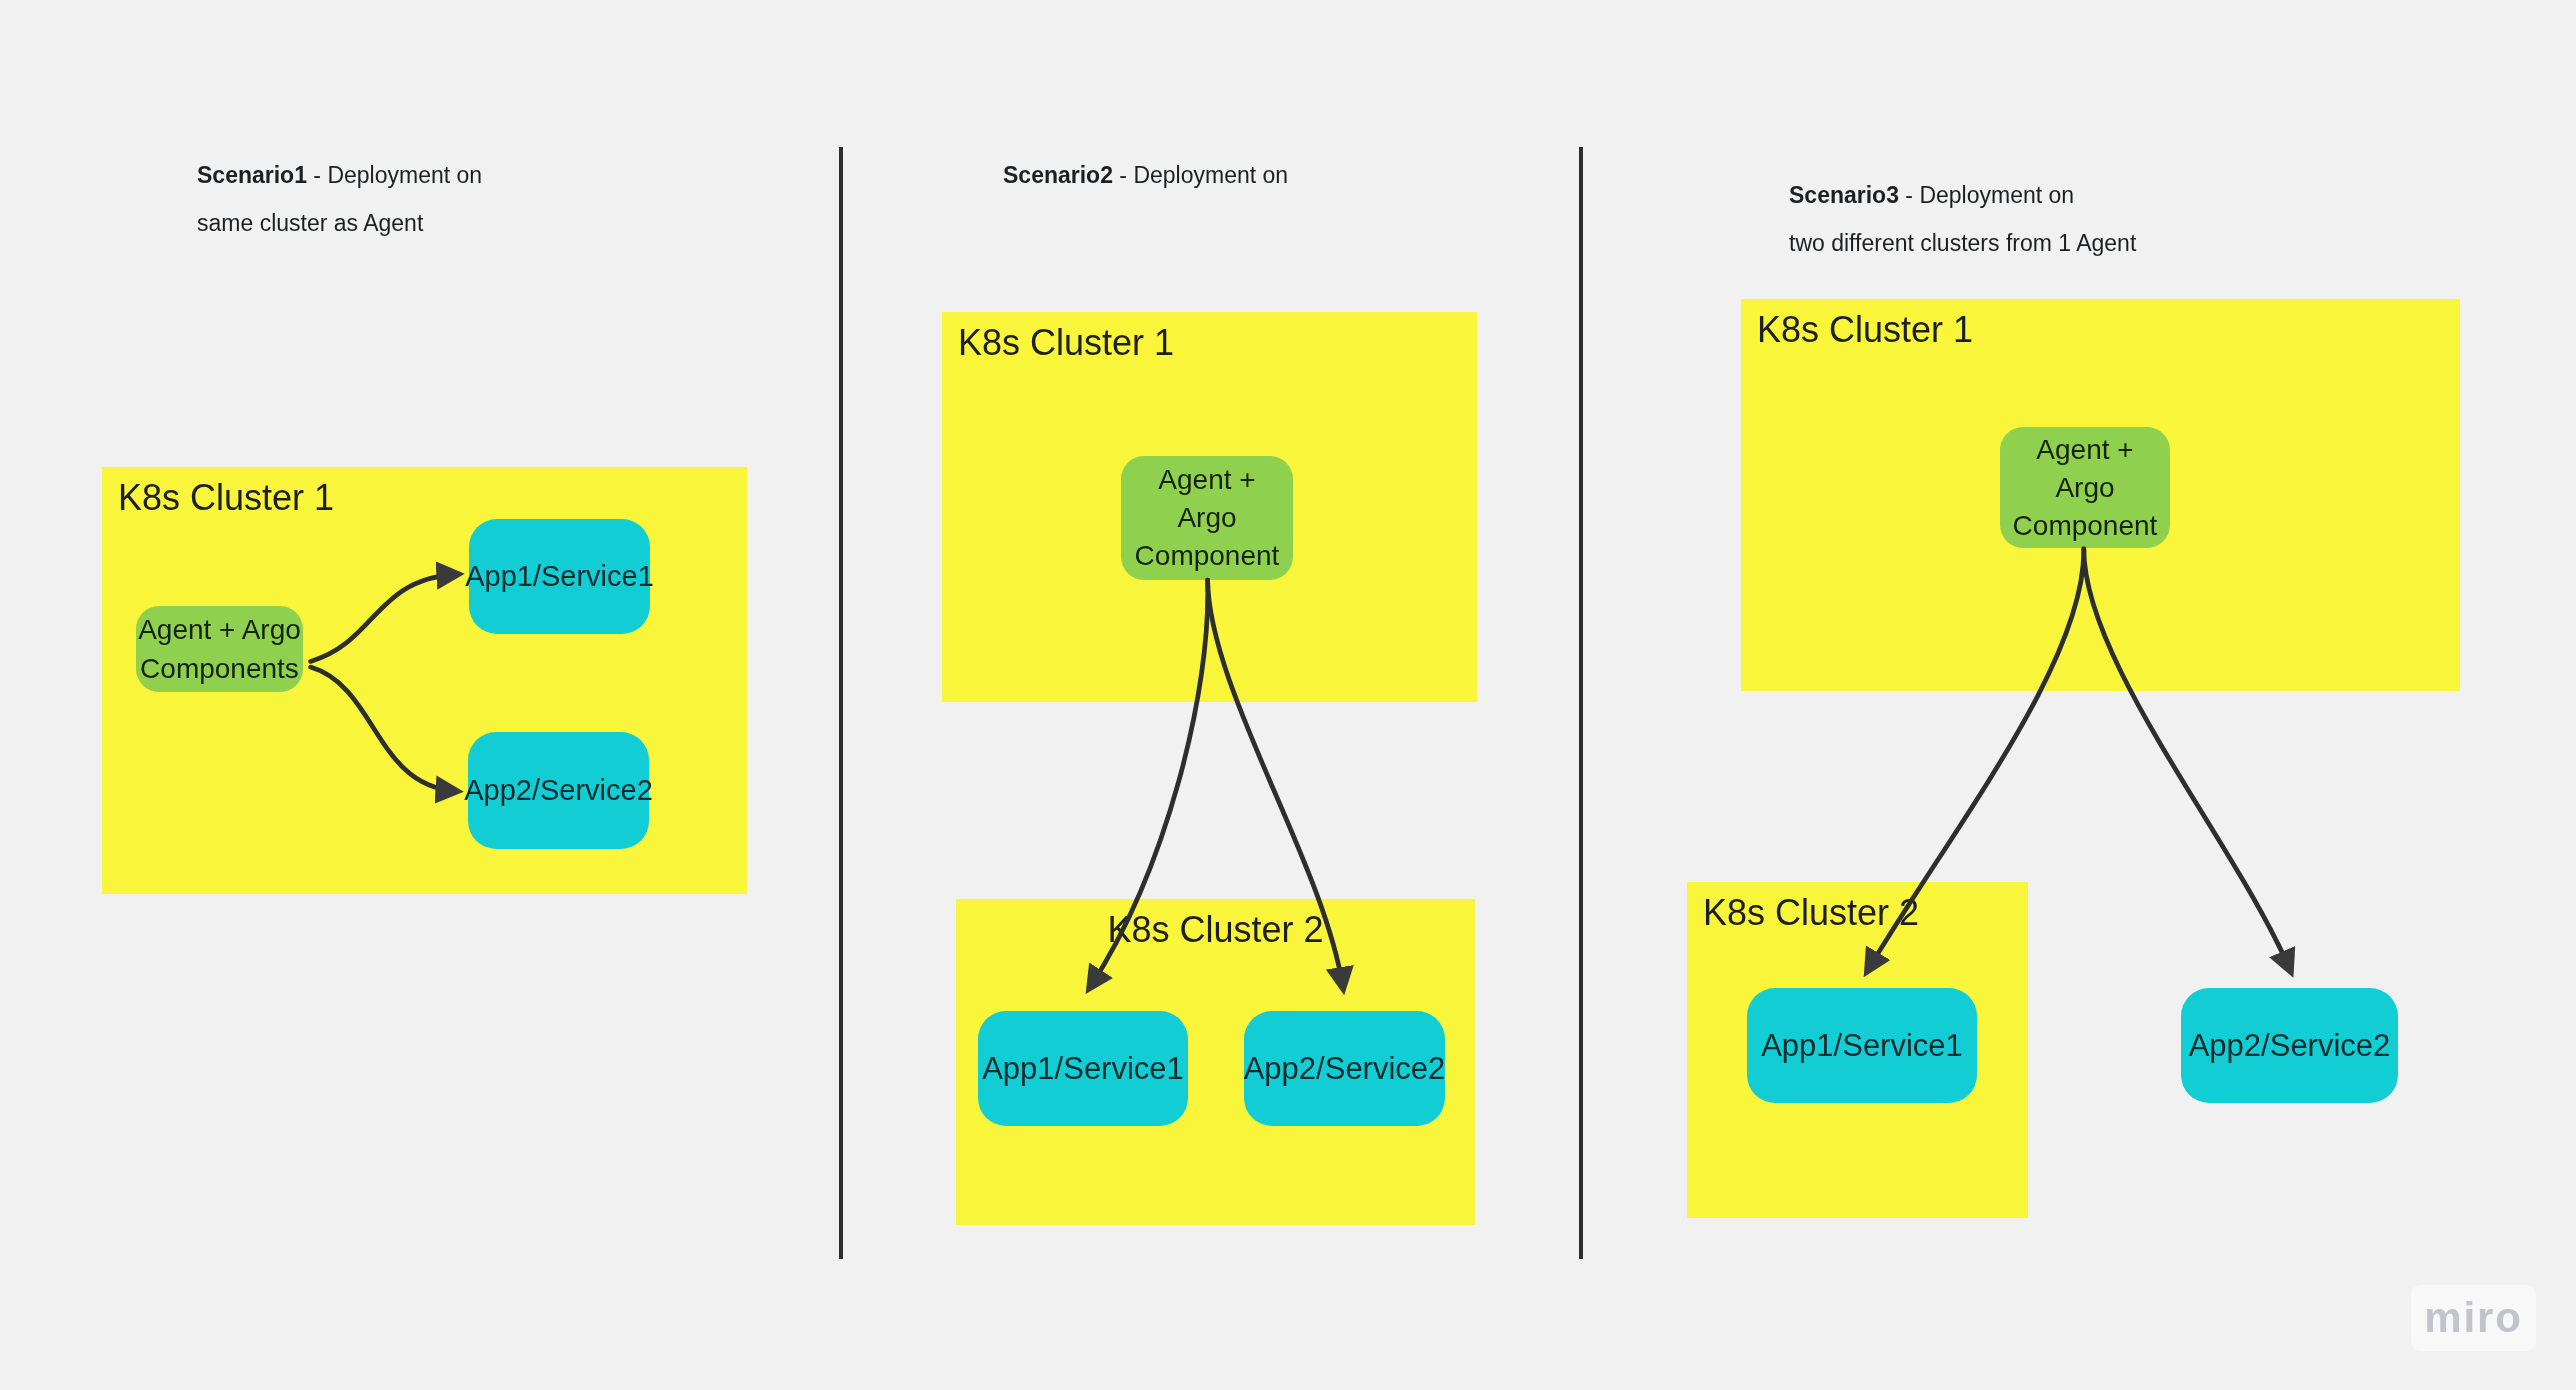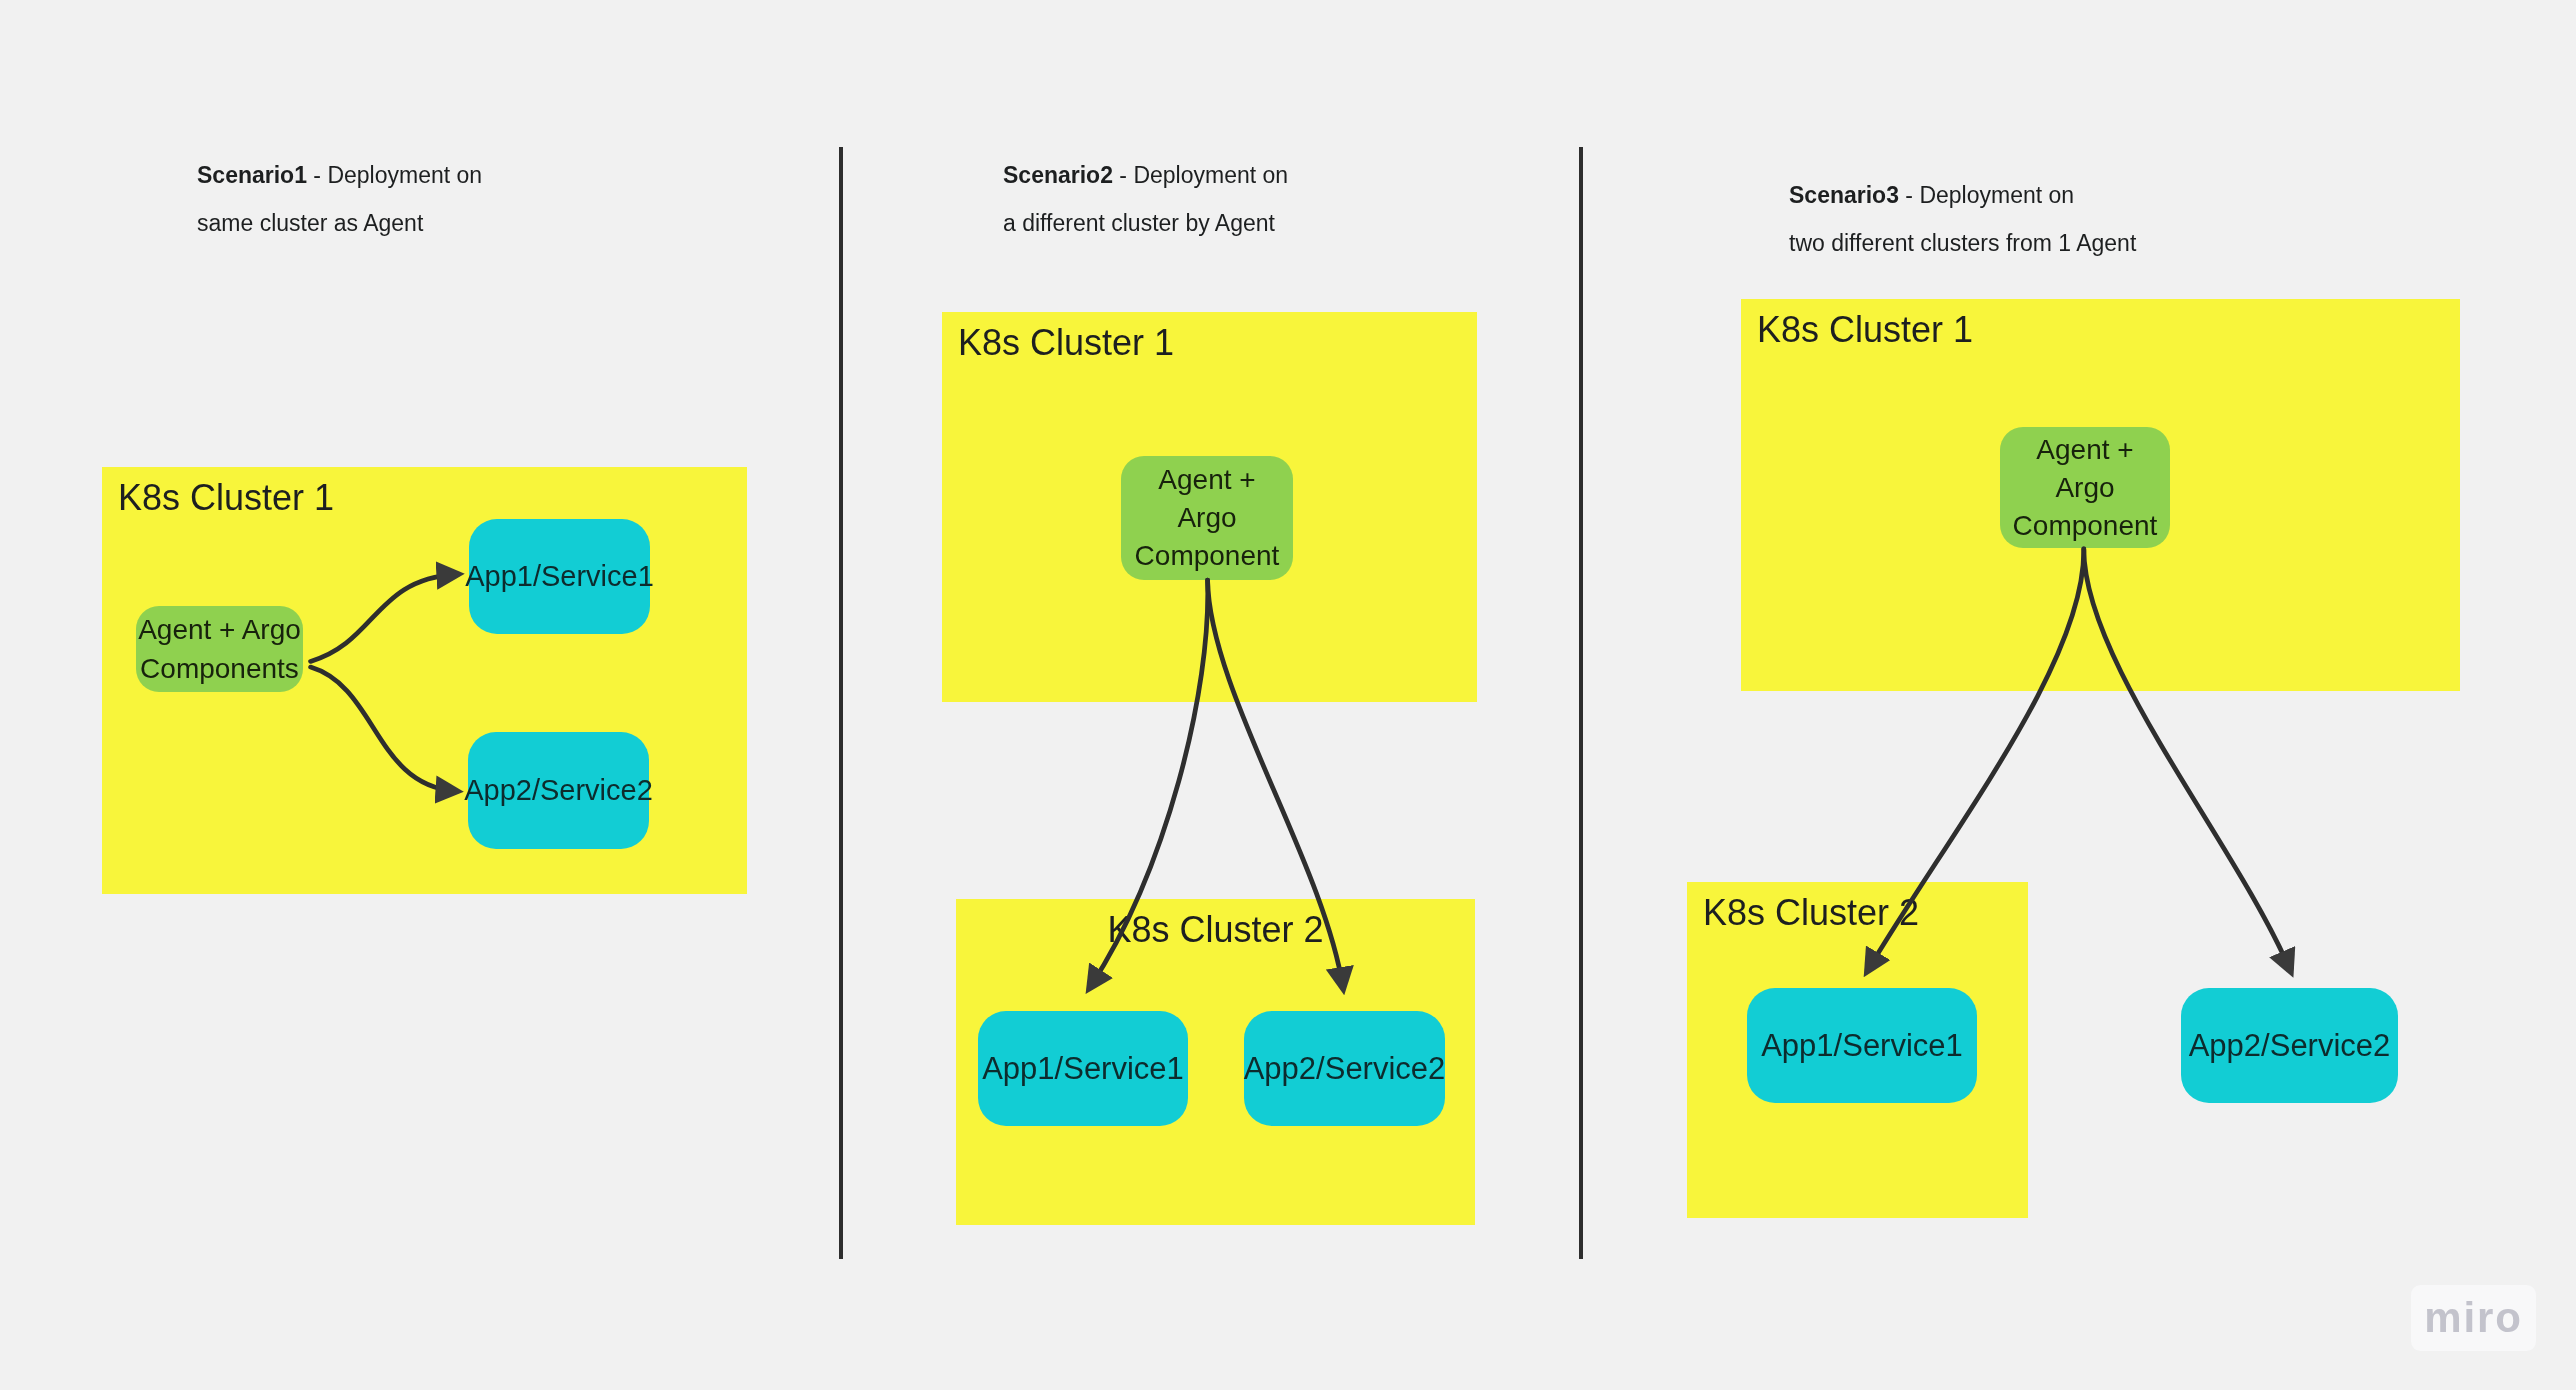--- a/index.html
+++ b/index.html
@@ -104,21 +104,20 @@
     <span>App1/Service1</span>
   </div>
   <div class="app-box s1" style="left:468px;top:732px;width:181px;height:117px;">
     <span>App2/Service2</span>
   </div>
 
   <div class="divider" style="left:839px;top:147px;height:1112px;"></div>
 
   <div class="title" style="left:1003px;top:151px;">
     <span class="b">Scenario2</span><span> - Deployment on</span><br>
-    <span>a different cluster by Agent</span>
   </div>
 
   <div class="cluster" style="left:942px;top:312px;width:535px;height:390px;">
     <div class="cluster-label">K8s Cluster 1</div>
   </div>
 
   <div class="agent-box" style="left:1121px;top:456px;width:172px;height:124px;line-height:38px;">
     <span>Agent +
 Argo
 Component</span>

